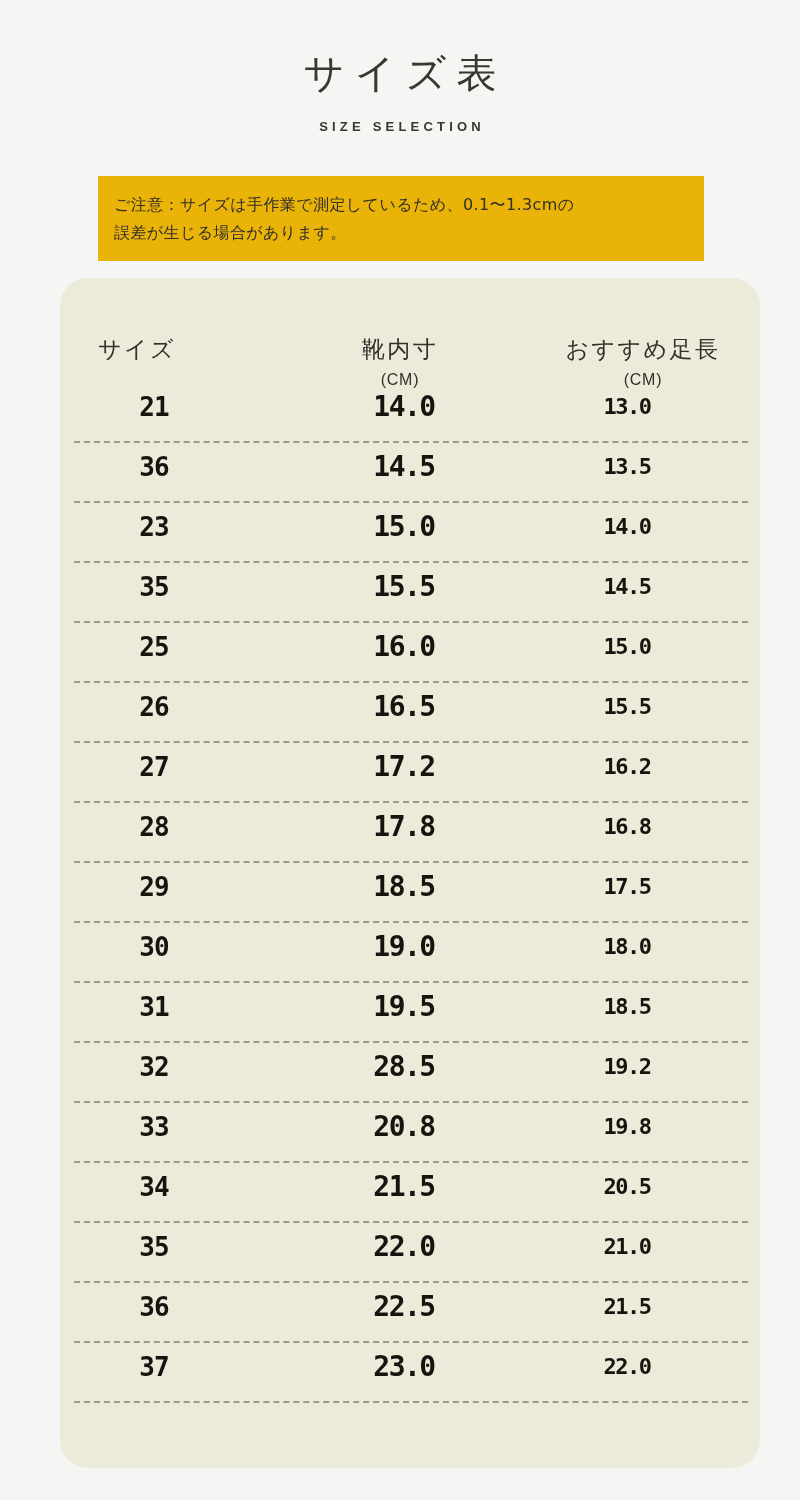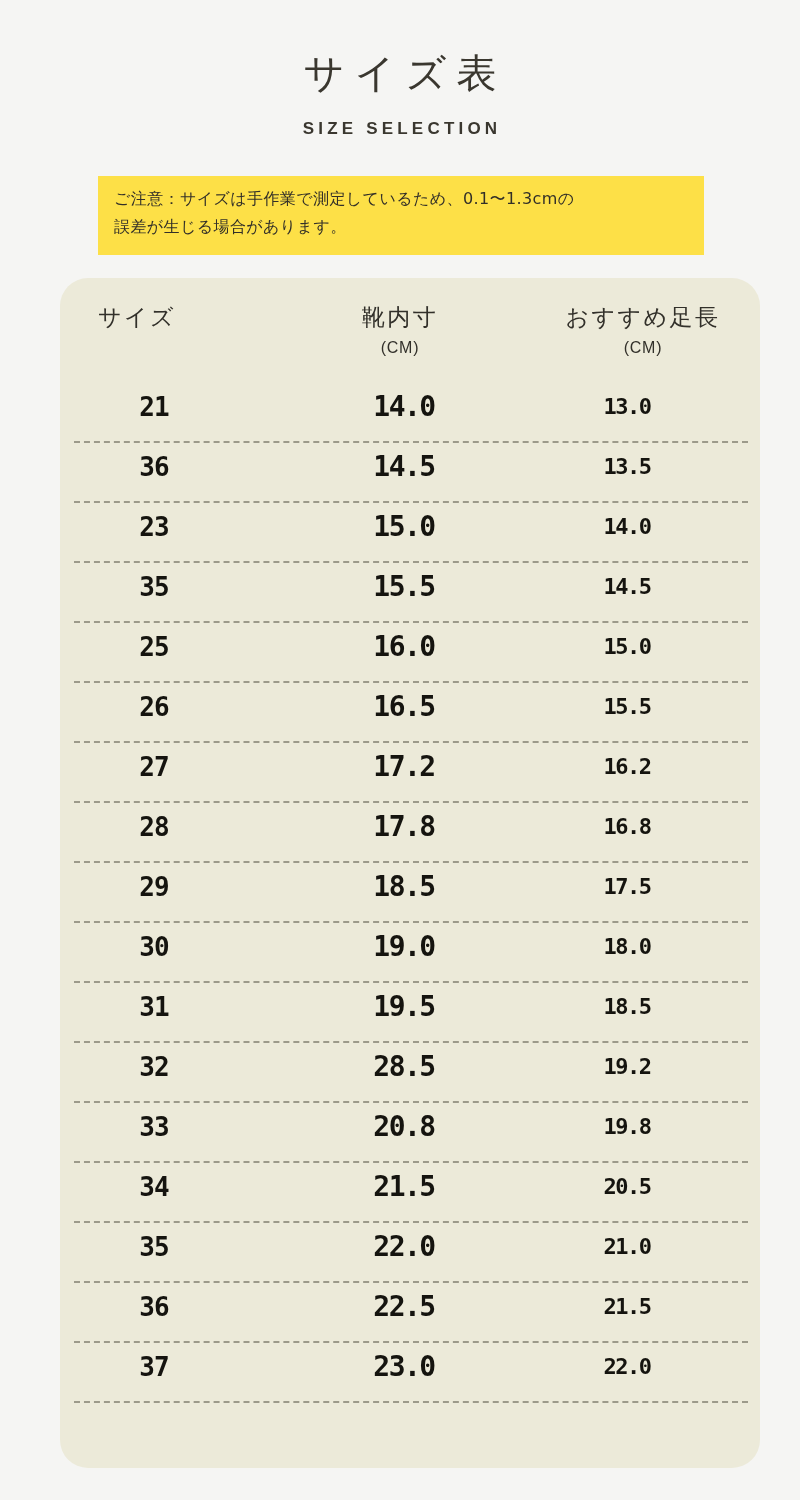--- a/index.html
+++ b/index.html
@@ -34,36 +34,36 @@
     font-weight: 400;
     letter-spacing: 10px;
     color: #3a372f;
     line-height: 1.25;
     text-indent: 10px;
     font-family: "DejaVu Sans", "Liberation Sans", sans-serif;
   }
 
   .title-en {
     margin-top: 21px;
-    font-size: 17px;
+    font-size: 13px;
     font-weight: 700;
     letter-spacing: 4.2px;
     color: #3a372f;
     text-indent: 4px;
     font-family: "Liberation Sans", sans-serif;
   }
 
   
   .notice {
     position: absolute;
     left: 98px;
     top: 176px;
     width: 606px;
-    background: #fde047;
-    padding: 9px 16px 14px 16px;
+    background: #eab308;
+    padding: 15px 16px 14px 16px;
   }
 
   .notice-line {
     font-size: 16px;
     line-height: 28px;
     letter-spacing: 0.4px;
     color: #322f28;
     font-family: "DejaVu Sans", "Liberation Sans", sans-serif;
     white-space: nowrap;
   }
@@ -76,20 +76,21 @@
     width: 700px;
     height: 1190px;
     background: #ecead9;
     border-radius: 28px;
   }
 
   
   .thead {
     position: relative;
     height: 105px;
+    margin-top: 32px;
   }
 
   .th {
     position: absolute;
     text-align: center;
     color: #32302a;
     font-family: "DejaVu Sans", "Liberation Sans", sans-serif;
   }
 
   .th-label {

